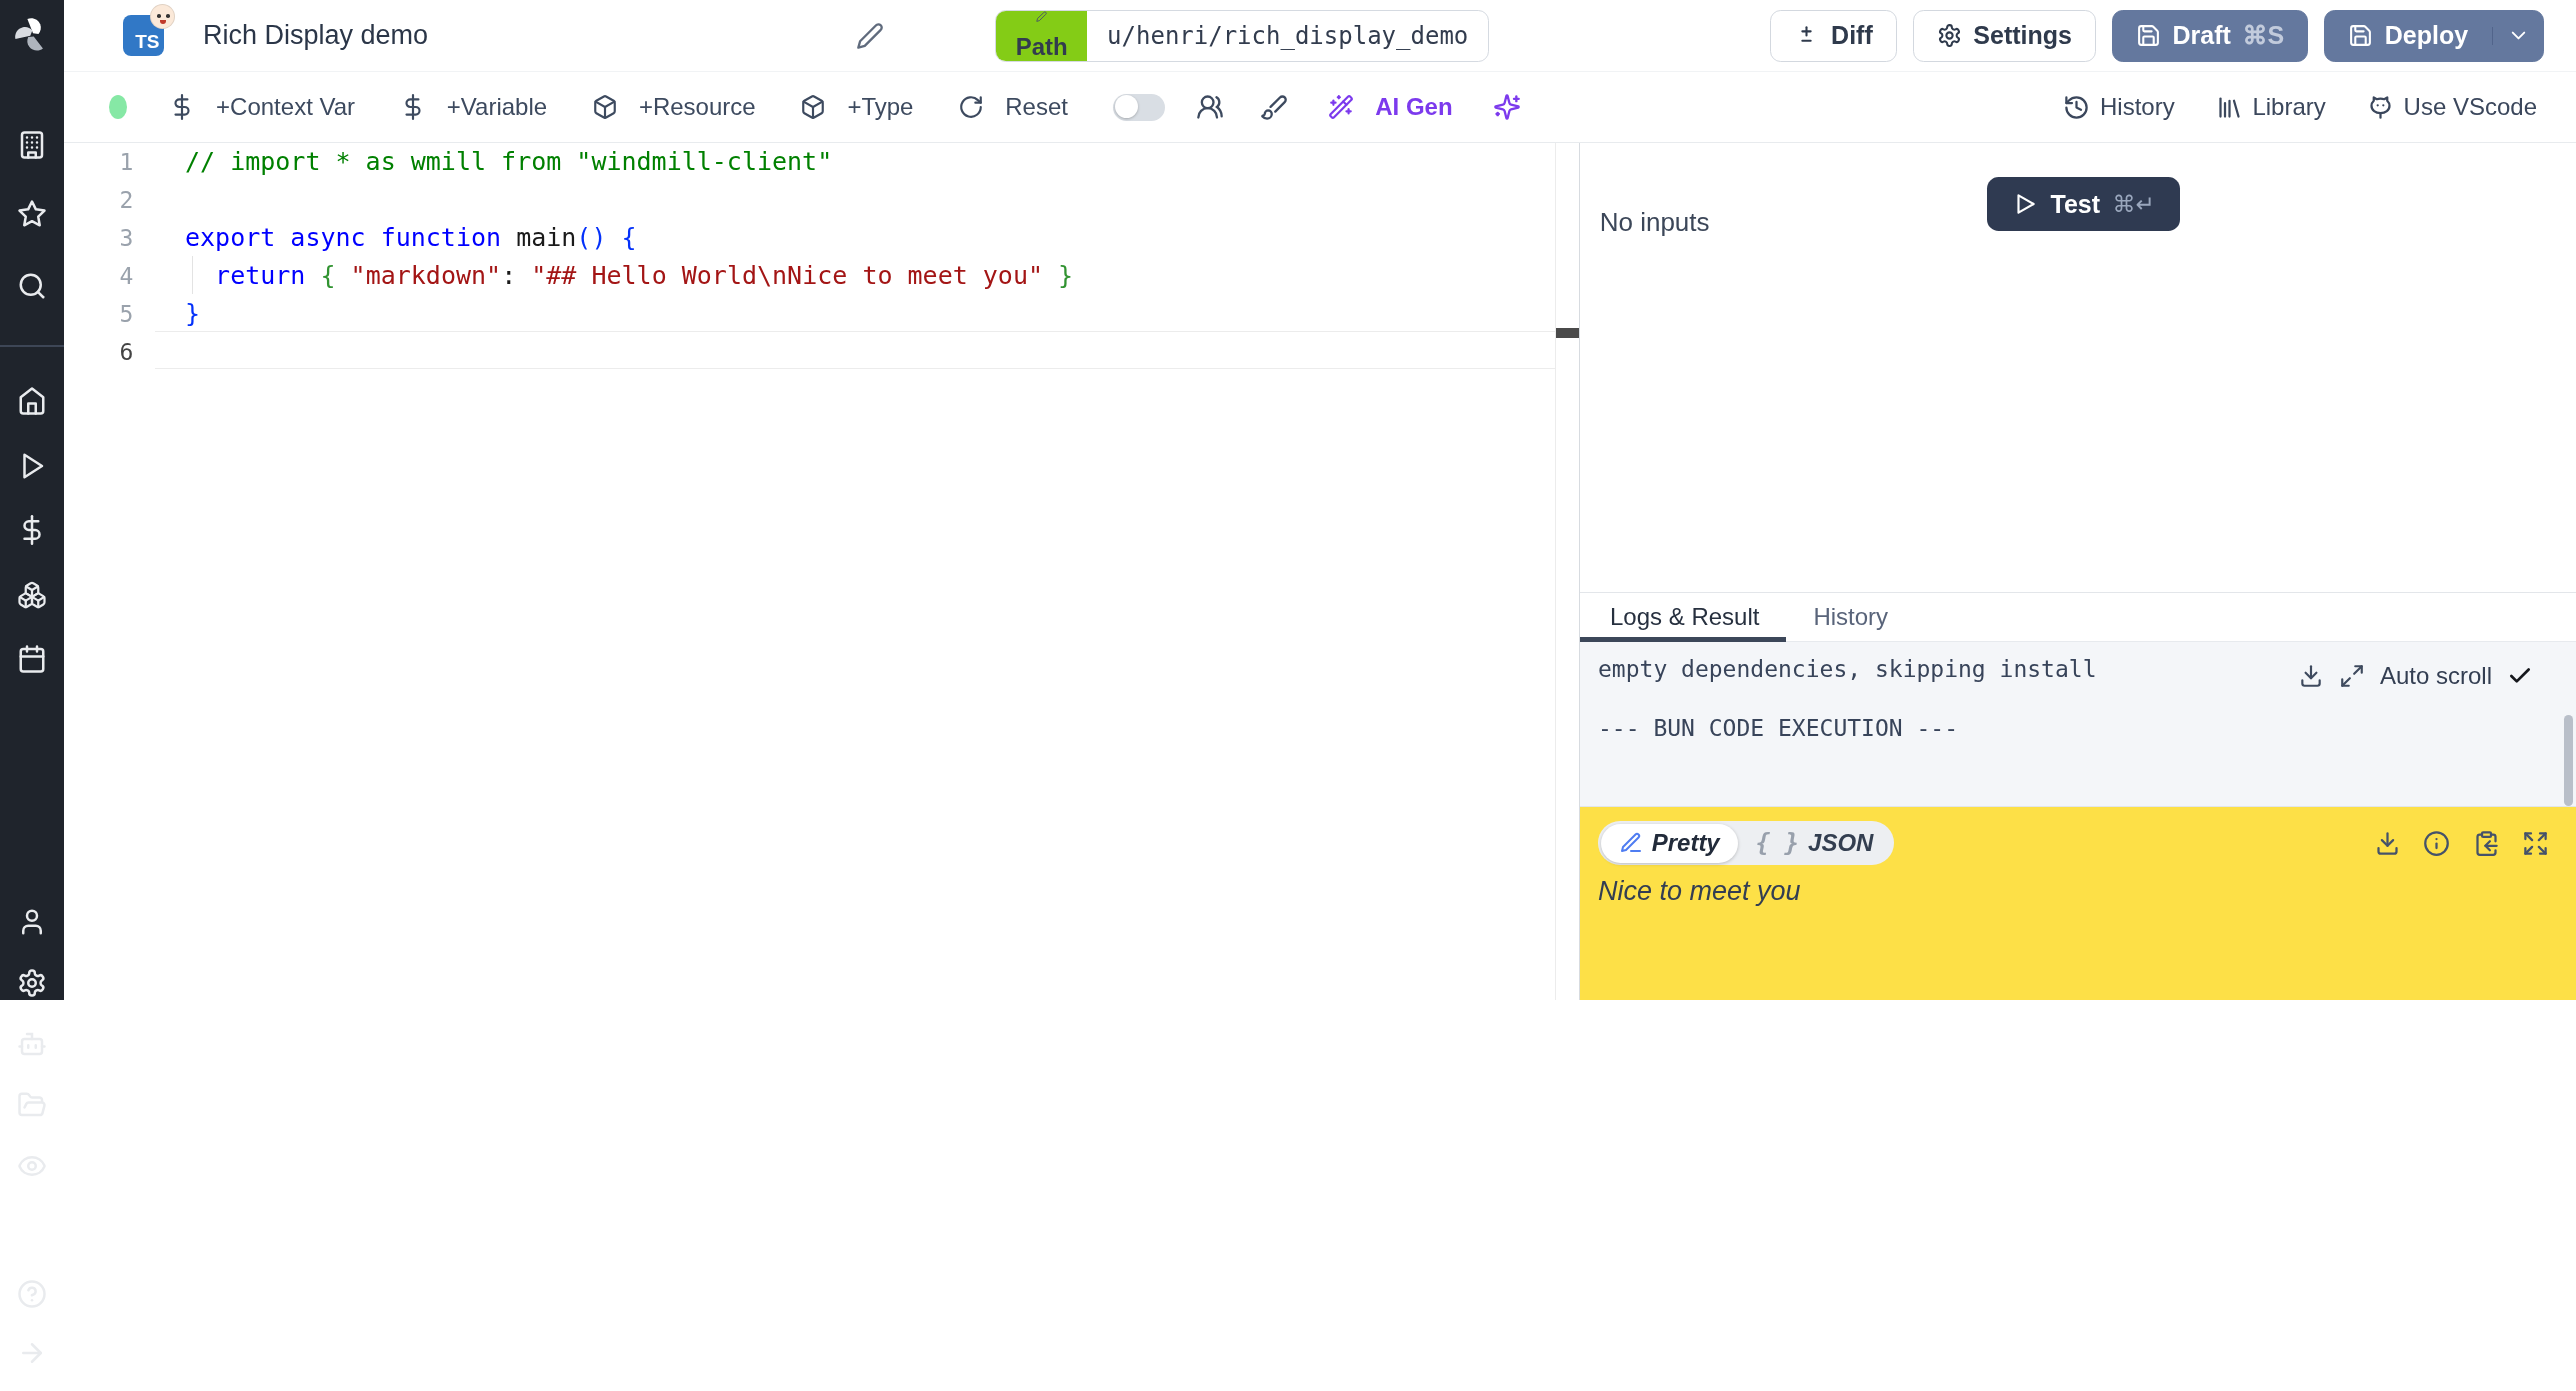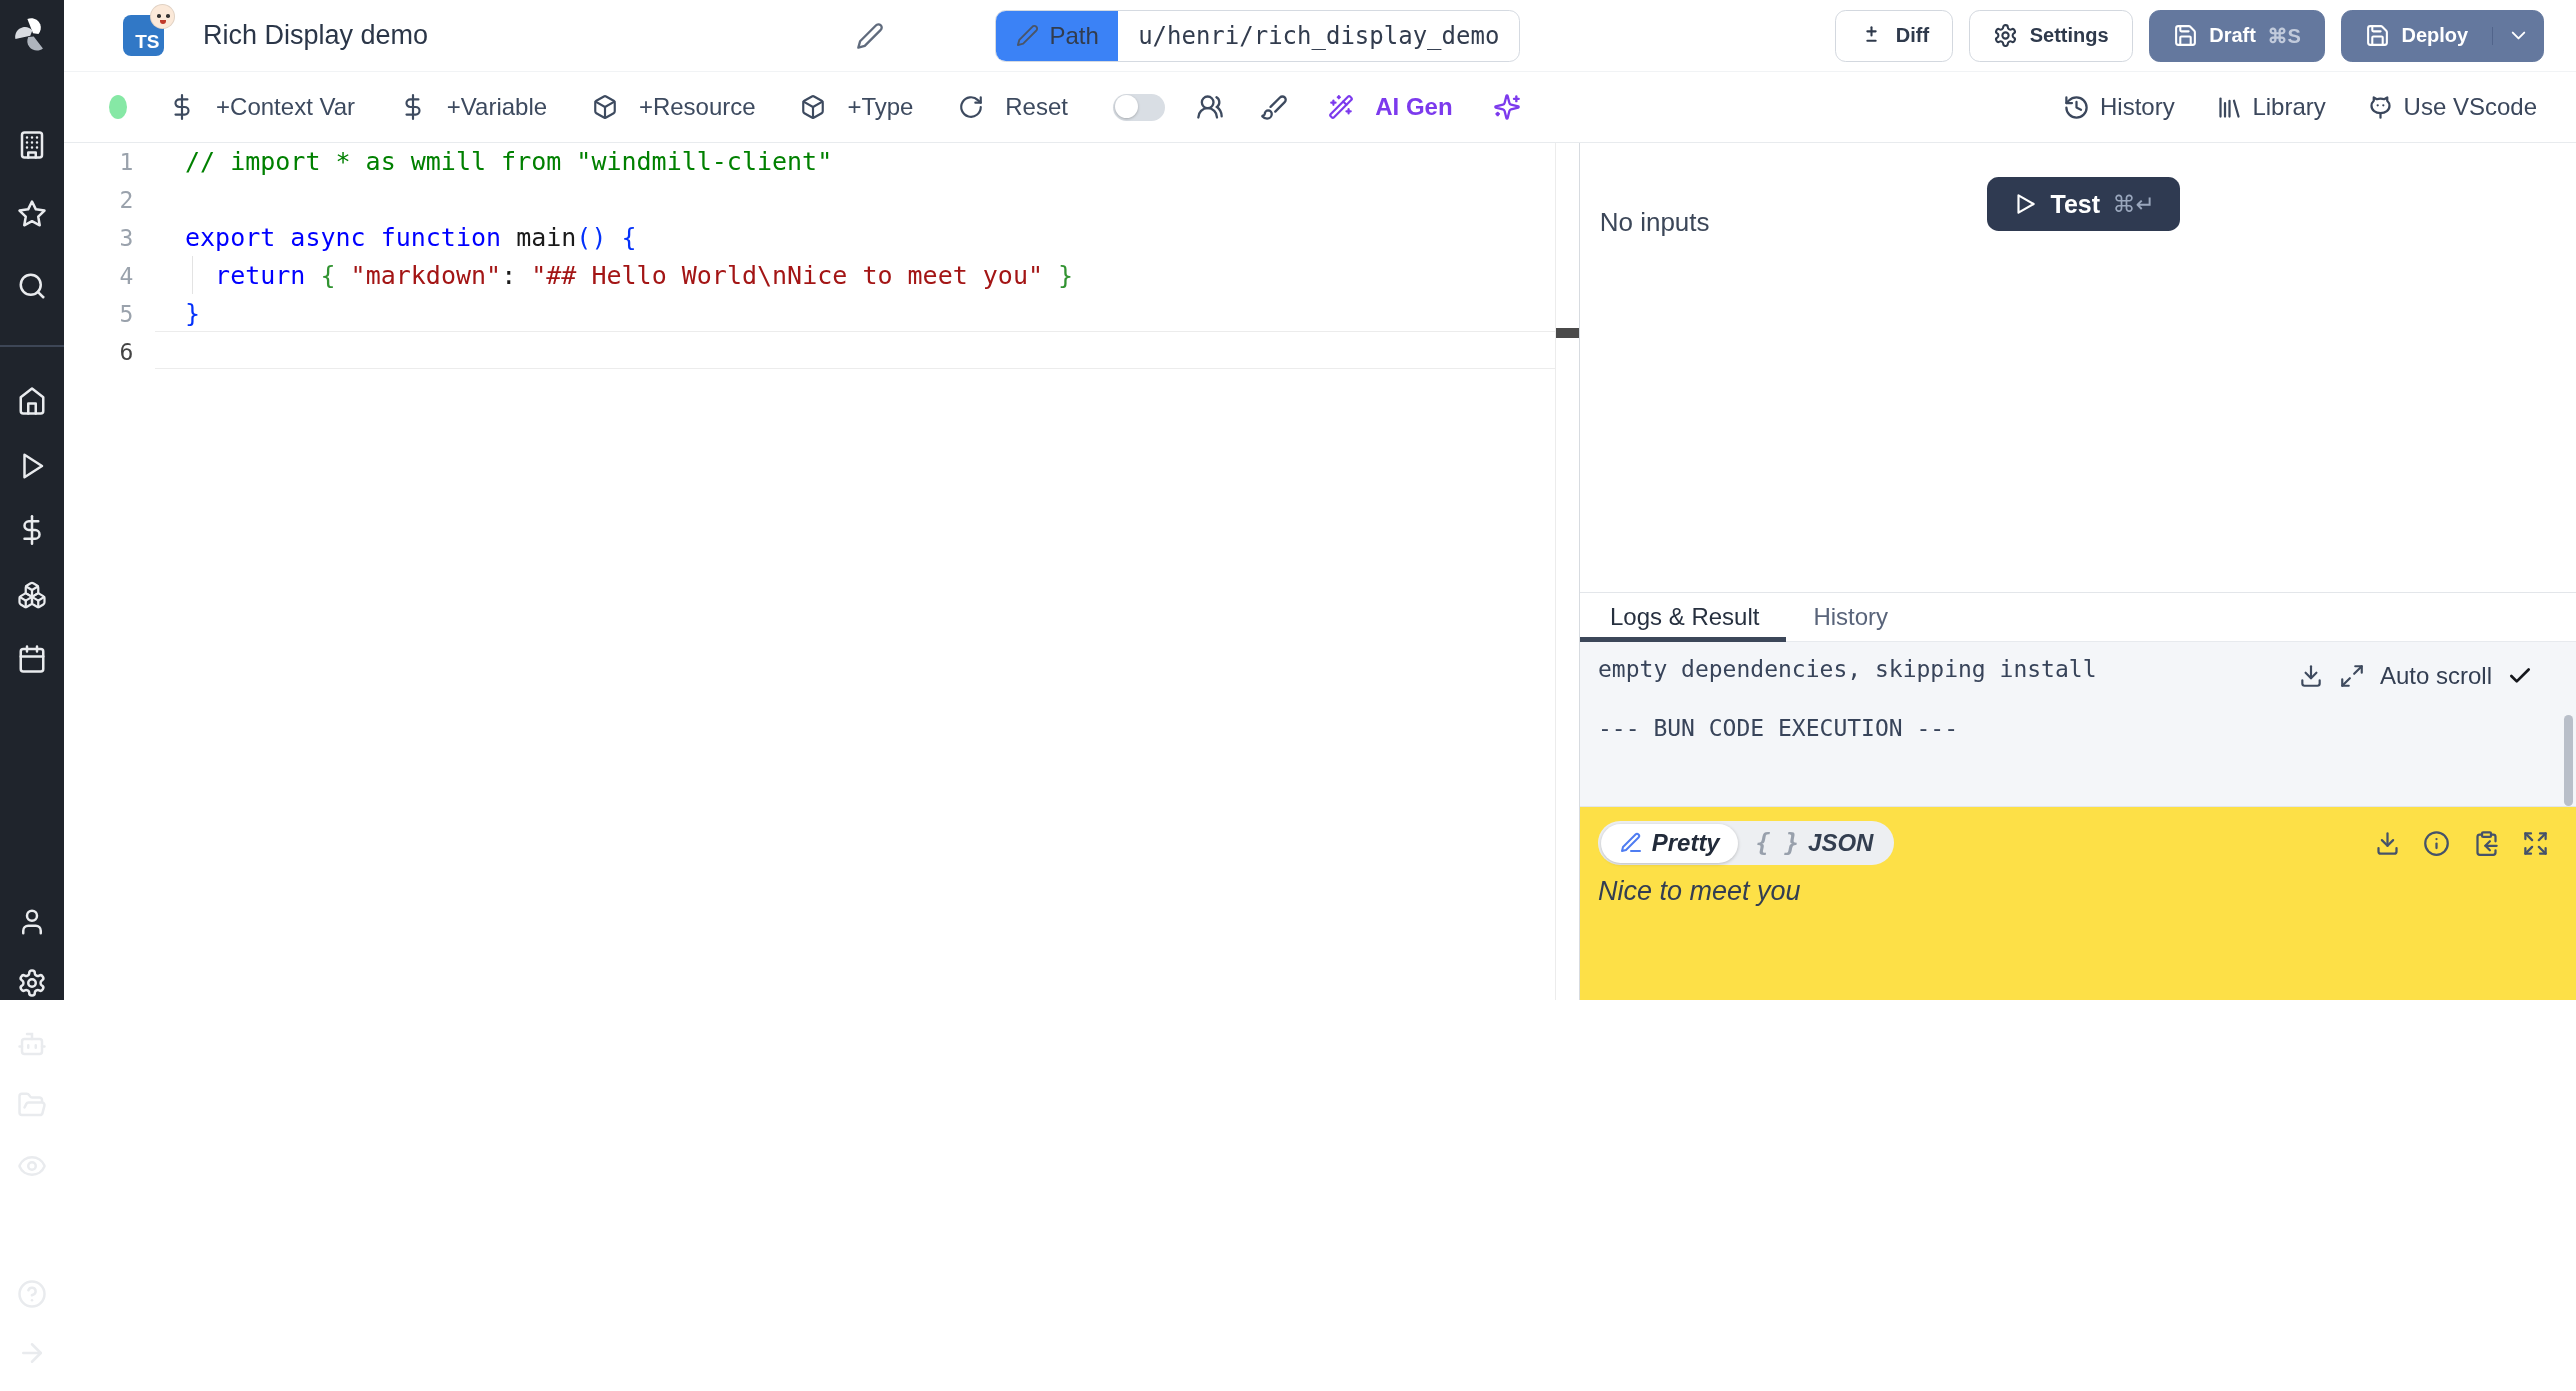--- a/index.html
+++ b/index.html
@@ -24,28 +24,28 @@
   .baby { position:absolute; right:-10.7px; top:-10.7px; width:25px; height:25px; border-radius:50%;
     background:#fbe9d9; border:1.8px solid #3f3f3f22; }
   .baby::before { content:""; position:absolute; left:6.3px; top:9px; width:3.6px; height:3.6px; border-radius:50%;
     background:#333; box-shadow:9px 0 0 #333; }
   .baby::after { content:""; position:absolute; left:9.8px; top:15px; width:5.4px; height:3.6px; border-radius:0 0 5.4px 5.4px; background:#c0392b; }
   .title { margin-left:39px; font-size:27px; font-weight:400; color:#2b3648; }
   .edit-pencil { position:absolute; left:792px; top:22.4px; color:#606b7d; }
   .edit-pencil svg { width:28px; height:28px; }
   .path-btn { position:absolute; left:931px; top:9.8px; height:52px; display:flex; align-items:stretch;
     border:0.9px solid #d5dae1; border-radius:10.7px; overflow:hidden; background:#fff; }
-  .path-left { display:flex; align-items:center; gap:10.7px; background:#3b82f6; padding:0 19.7px;
-    font-size:24px; font-weight:400; color:#323c4e; }
+  .path-left { display:flex; align-items:center; gap:10.7px; background:#84cc16; padding:0 19.7px;
+    font-size:24px; font-weight:700; color:#323c4e;flex-direction:column; }
   .path-left svg { width:23px; height:23px; color:#4a5568; }
   .path-value { display:flex; align-items:center; padding:0 19.7px; font-family:"DejaVu Sans Mono", monospace;
     font-size:24px; color:#323c4e; }
   .top-right { position:absolute; right:32px; top:9.8px; display:flex; gap:16px; }
   .btn { height:52px; display:flex; align-items:center; gap:11.6px; border:0.9px solid #d3d8df; border-radius:10.7px;
-    background:#fff; padding:16px 23px; font-size:20px; font-weight:600; color:#2f3a4c; cursor:pointer; }
+    background:#fff; padding:16px 23px; font-size:25px; font-weight:600; color:#2f3a4c; cursor:pointer; }
   .btn svg { width:25px; height:25px; }
   .btn-dark { background:var(--accent-button,#64789e); border-color:var(--accent-button,#64789e); color:#fff; }
   .btn-dark .kbd { color:#c2cbdc; font-weight:600; }
   .deploy { padding-right:0; }
   .deploy .chev { display:flex; align-items:center; padding:0 13.4px; margin-left:12.5px; align-self:stretch;
     border-left:0.9px solid #51648b; }
   .deploy .chev svg { width:23px; height:23px; }
 
   
   .toolbar { height:71px; flex:0 0 71px; display:flex; align-items:center; background:#fff;

